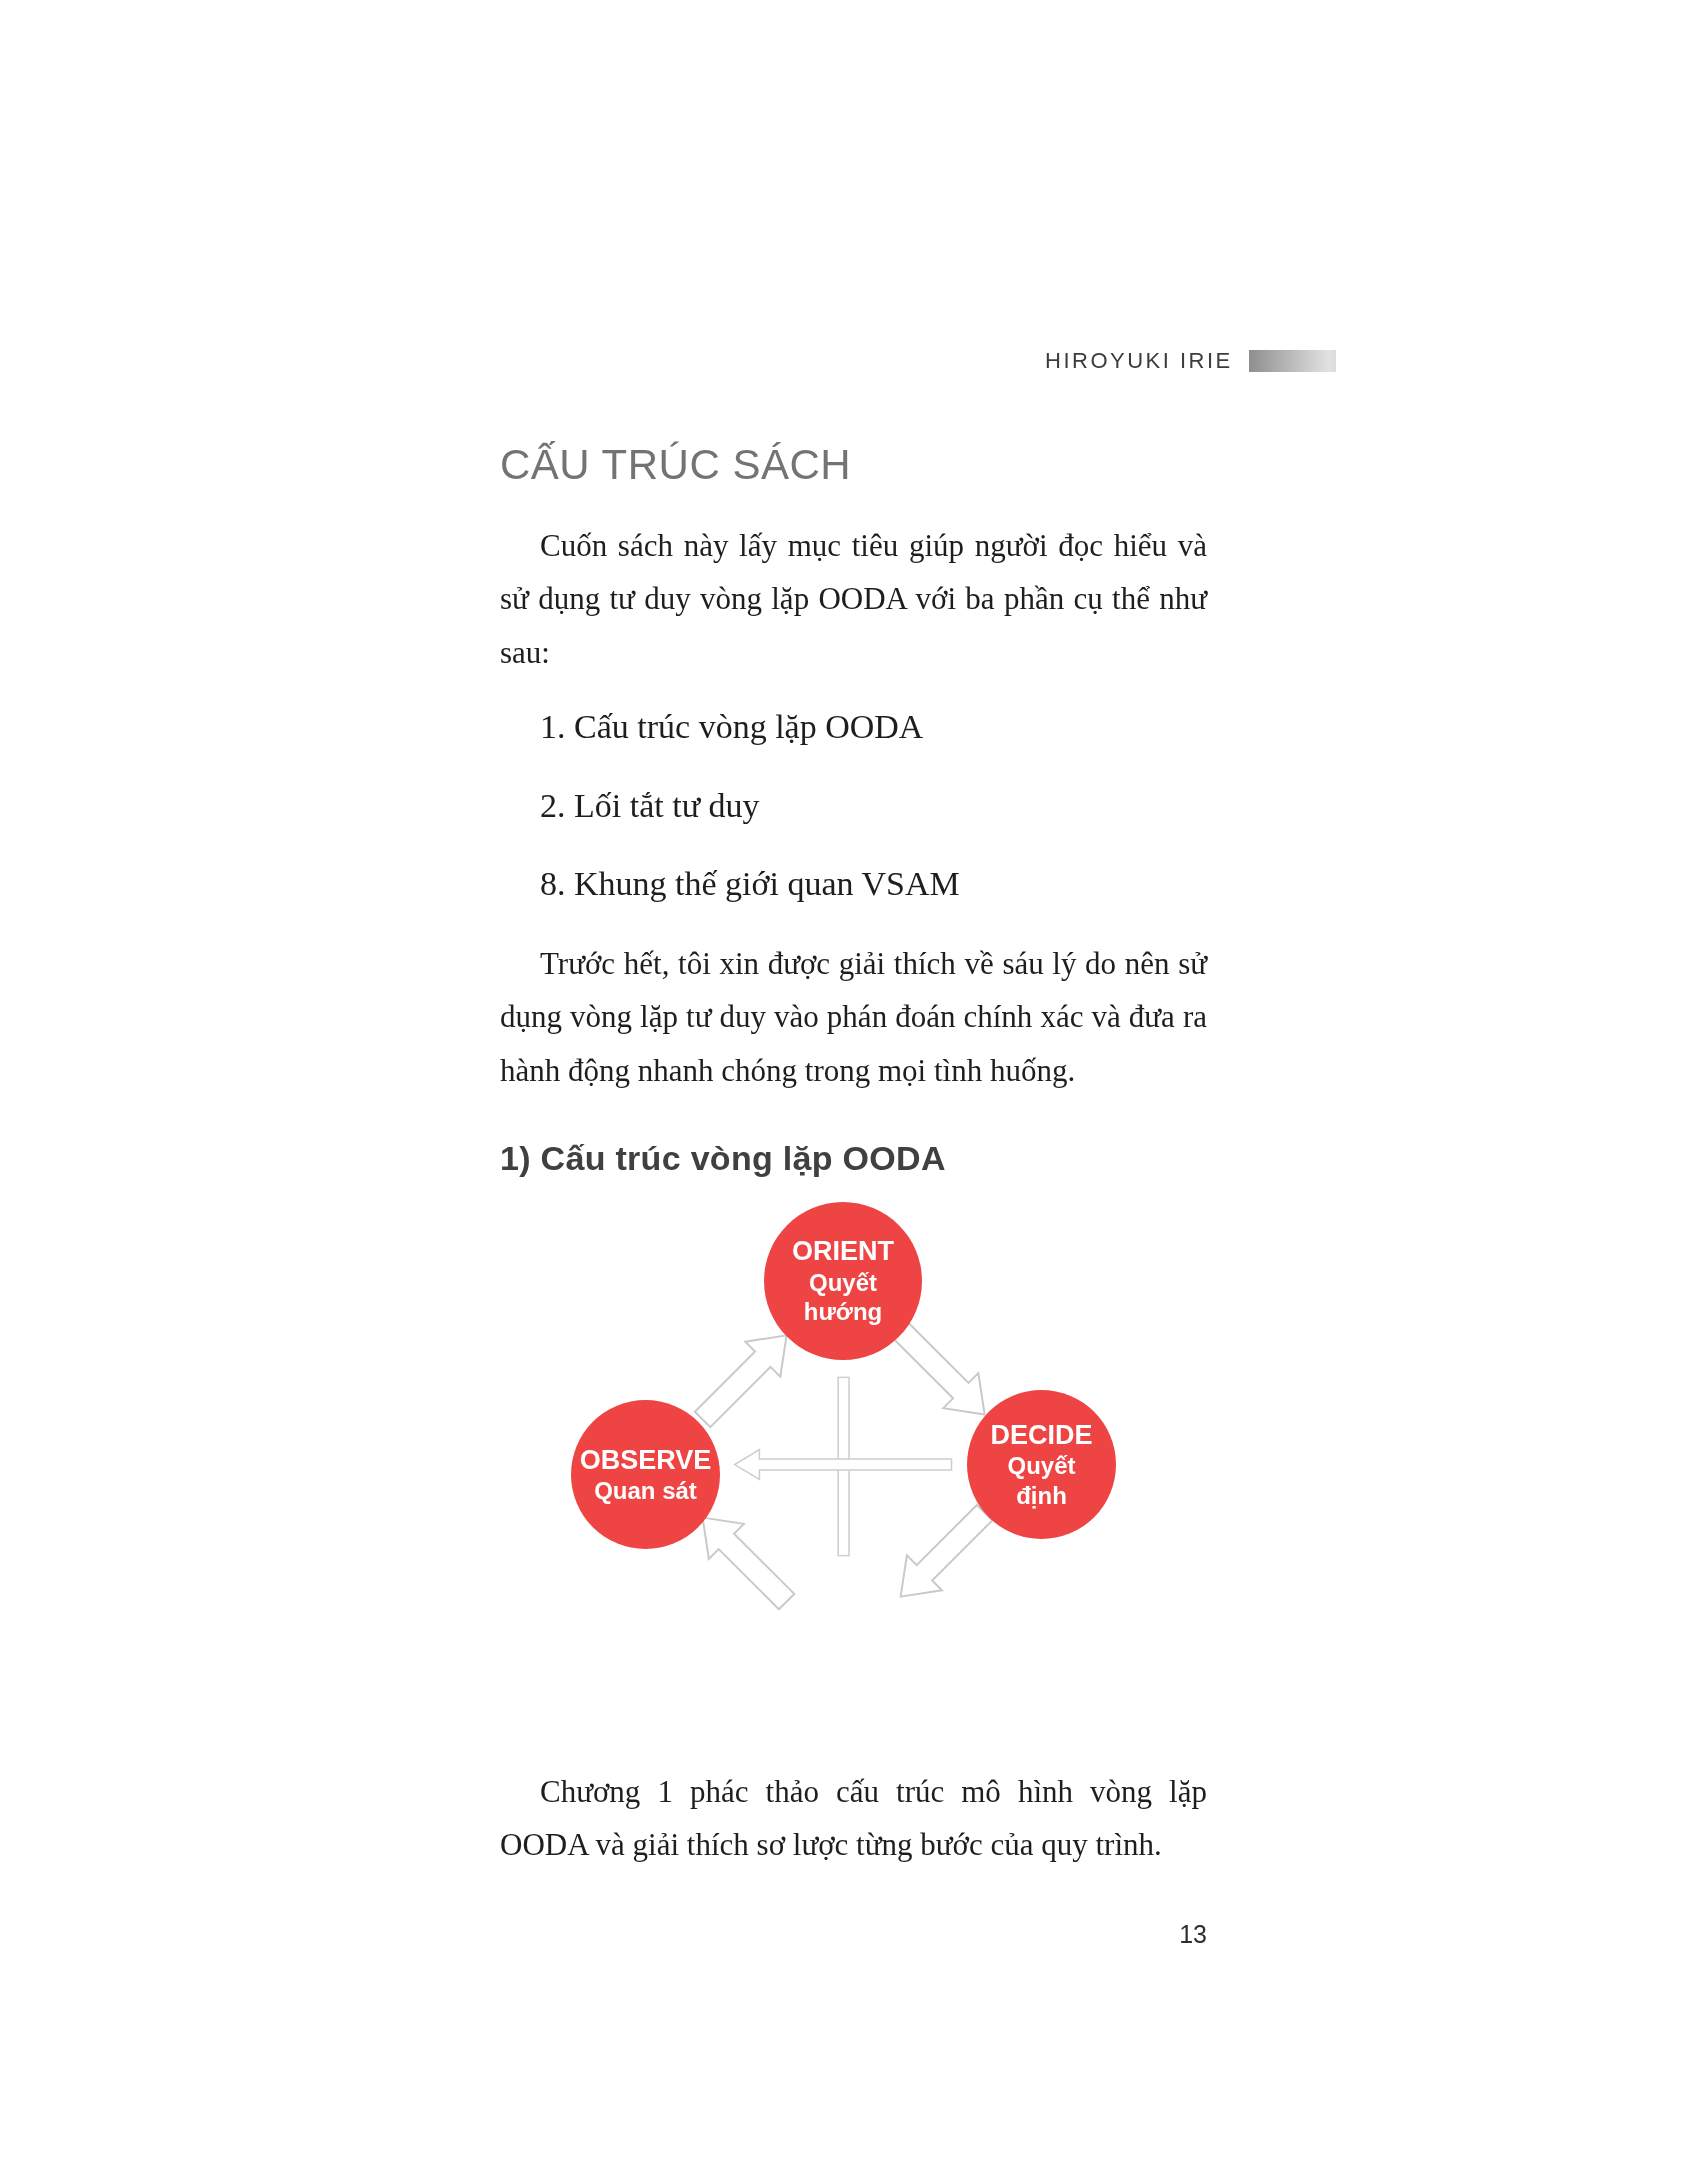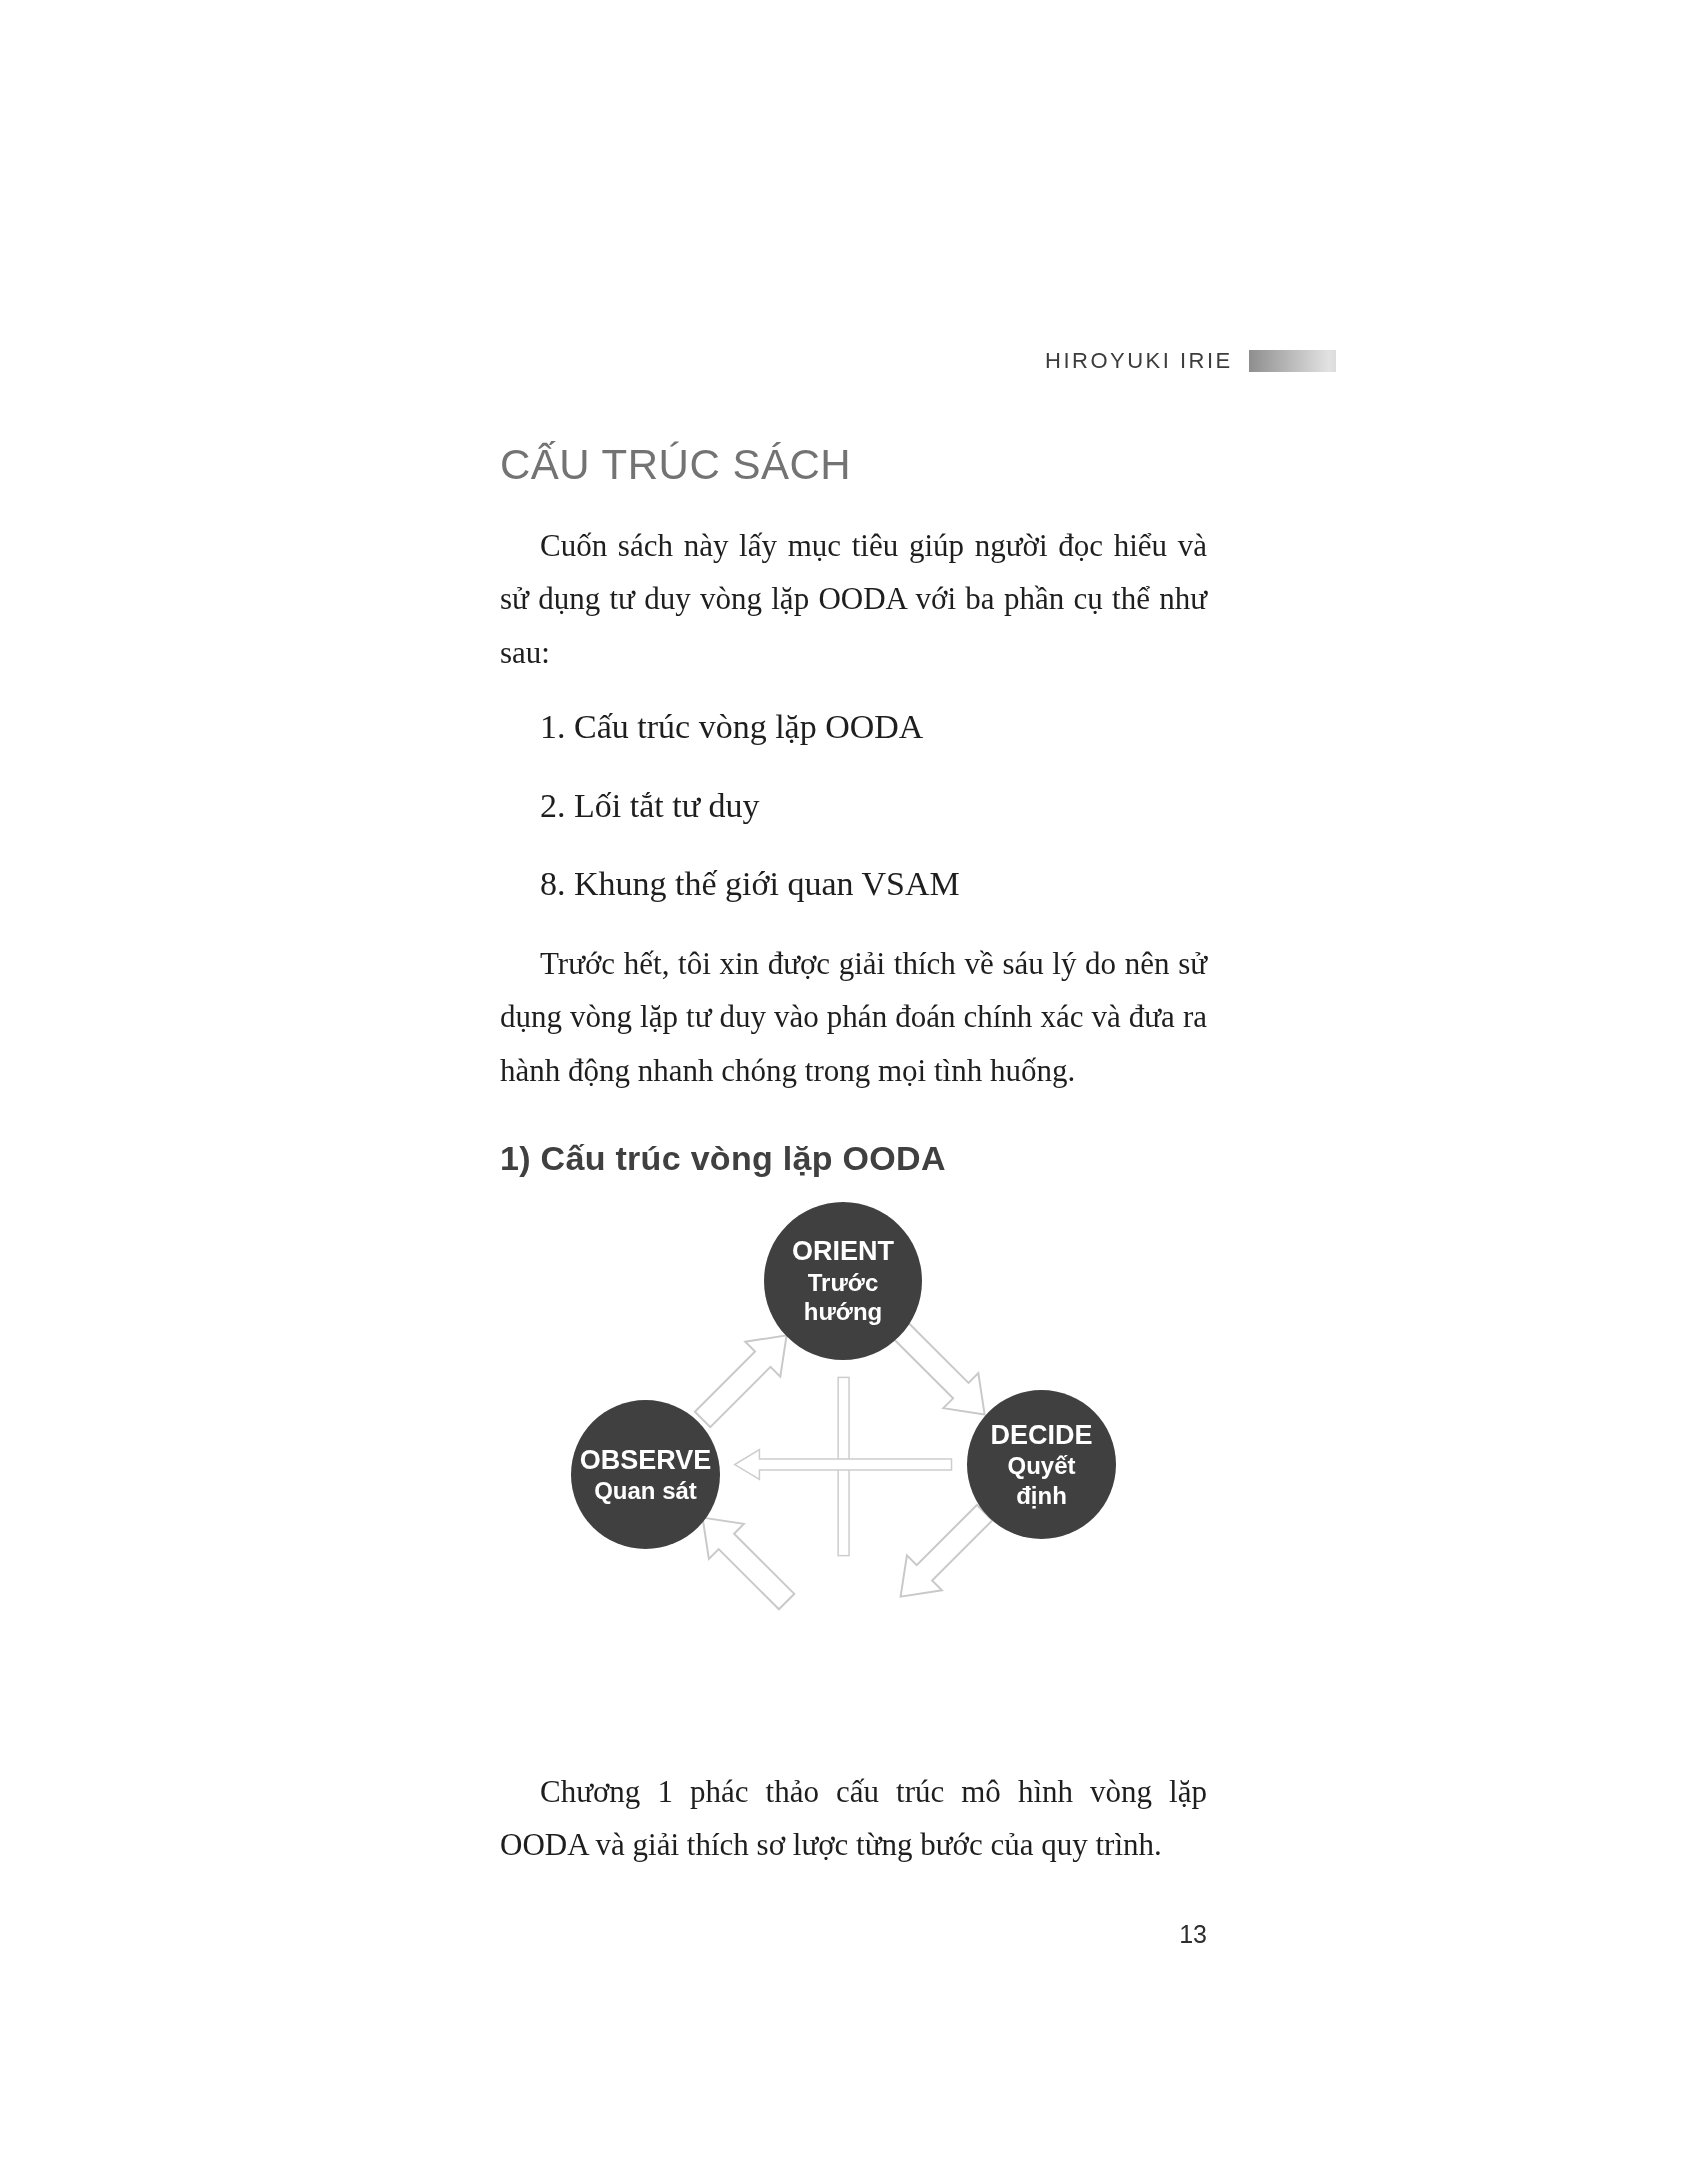--- a/index.html
+++ b/index.html
@@ -49,21 +49,21 @@
     font-family:"Liberation Sans", sans-serif;
     font-weight:bold; font-size:34px; color:#404040;
     margin:42px 0 18px 0; letter-spacing:0.3px;
   }
 
   
   .diagram { position:relative; width:707px; height:543px; margin:0 0 18px 0; }
   .arrows-svg { position:absolute; left:0; top:0; }
   .node {
     position:absolute; border-radius:50%;
-    background:#404040; color:#ffffff;
+    background:#ef4444; color:#ffffff;
     display:flex; flex-direction:column; align-items:center; justify-content:center;
     text-align:center;
     font-family:"Liberation Sans", sans-serif; font-weight:bold;
     padding:0 14px; box-sizing:border-box;
   }
   .node .en { font-size:27px; line-height:1.2; }
   .node .vi { font-size:24px; line-height:1.22; }
   .node-orient  { left:264px; top:6px;   width:158px; height:158px; }
   .node-observe { left:71px;  top:204px; width:149px; height:149px; }
   .node-decide  { left:467px; top:194px; width:149px; height:149px; }
@@ -122,21 +122,21 @@
         <g>
           <use href="#block-arrow" transform="translate(247,367) rotate(225)"></use>
         </g>
 
         <rect x="341.5" y="183" width="11" height="180" fill="#ffffff" stroke="#cdcdcd" stroke-width="1.5"></rect>
         <path d="M 456,265.5 L 262,265.5 L 262,256 L 237,271 L 262,286 L 262,276.5 L 456,276.5 Z" fill="#ffffff" stroke="#cdcdcd" stroke-width="1.5"></path>
       </svg>
 
       <div class="node node-orient">
         <span class="en">ORIENT</span>
-        <span class="vi">Trước hướng</span>
+        <span class="vi">Quyết hướng</span>
       </div>
 
       <div class="node node-observe">
         <span class="en">OBSERVE</span>
         <span class="vi">Quan sát</span>
       </div>
 
       <div class="node node-decide">
         <span class="en">DECIDE</span>
         <span class="vi">Quyết định</span>

